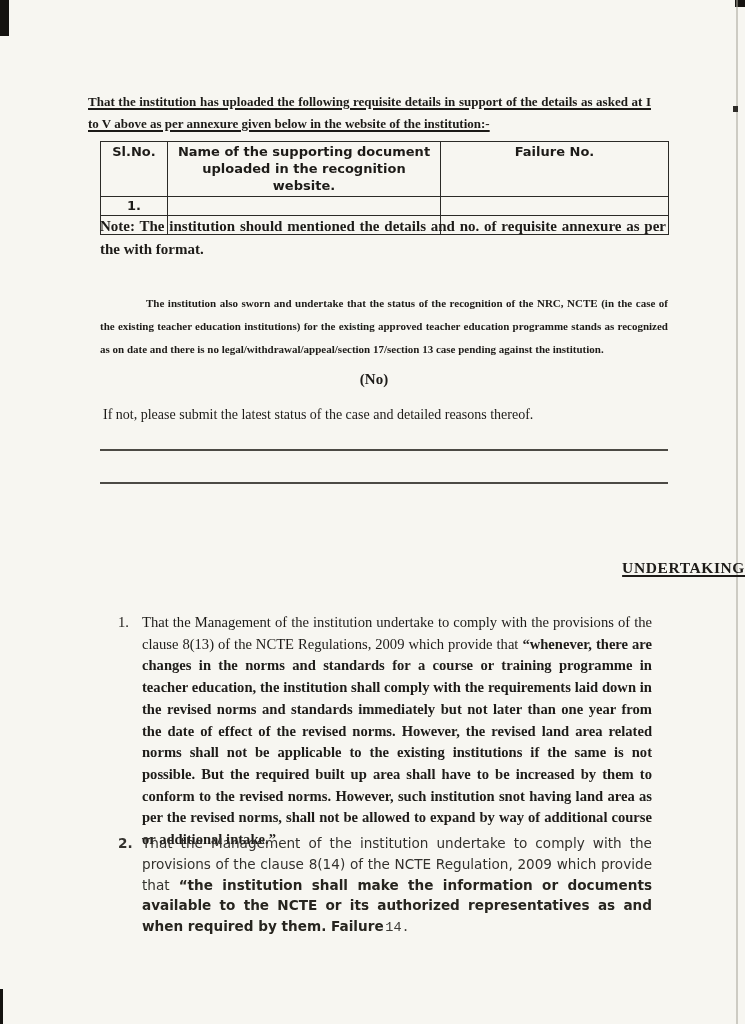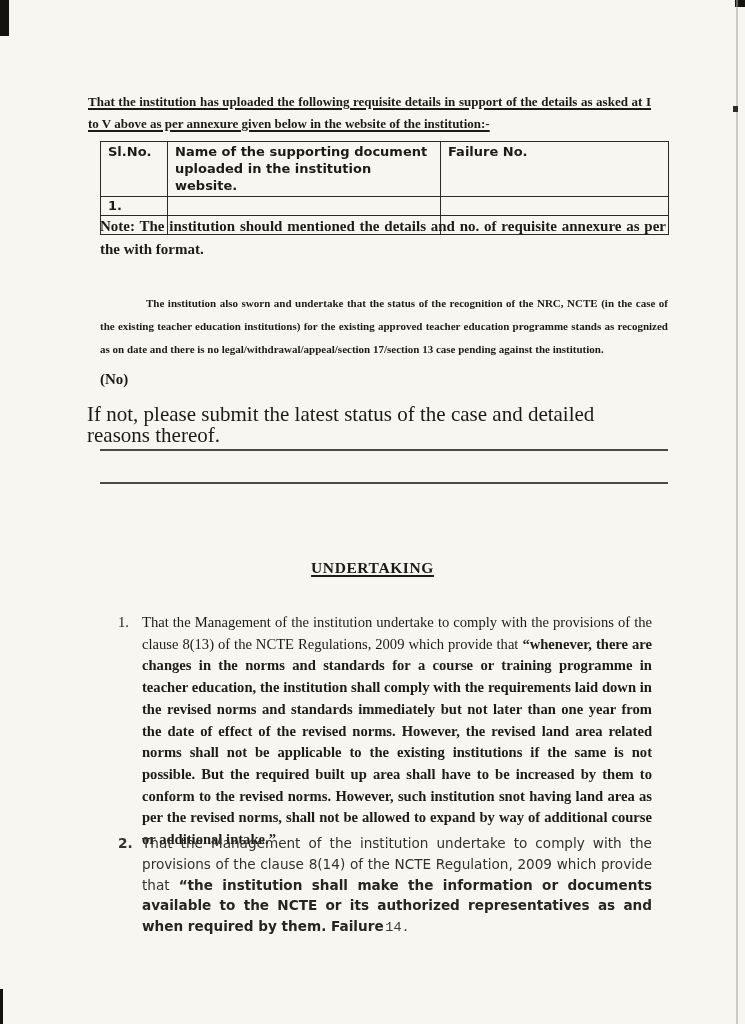--- a/index.html
+++ b/index.html
@@ -34,21 +34,21 @@
   
   .doc-table {
     left: 100px; top: 141px; width: 568px;
     border-collapse: collapse;
     table-layout: fixed;
   }
   .doc-table td, .doc-table th {
     border: 1.8px solid #2b2a27;
     padding: 1px 7px 2px 7px;
     vertical-align: top;
-    text-align: left;
+    text-align: center;
   }
   .doc-table th {
     font-family: "DejaVu Sans", sans-serif;
     font-size: 13px; font-weight: bold; line-height: 17px;
   }
   .doc-table td { height: 15px; font-family: "DejaVu Sans", sans-serif; font-size: 13px; font-weight: bold; }
   .col-sl { width: 67px; }
   .col-name { width: 273px; }
   .col-annex { width: 228px; }
 
@@ -57,33 +57,33 @@
     font-size: 15px; font-weight: bold; line-height: 23px; text-align: justify;
   }
 
   .sworn {
     left: 100px; top: 292px; width: 568px;
     font-size: 11px; font-weight: bold; line-height: 23px;
     text-align: justify; text-indent: 46px;
   }
   .no-label {
     left: 100px; top: 371px; width: 548px;
-    font-size: 15px; font-weight: bold; text-align: left;
+    font-size: 15px; font-weight: bold; text-align: center;
   }
   .if-not {
-    left: 87px; top: 404px; width: 560px;
-    font-size: 21px; line-height: 21px;
+    left: 103px; top: 404px; width: 560px;
+    font-size: 14px; line-height: 21px;
   }
   .blank-line { left: 100px; width: 568px; height: 2px; background: #4c4a45; }
   .blank-line-1 { top: 449px; }
   .blank-line-2 { top: 482px; }
 
   .undertaking-title {
     left: 0; top: 559px; width: 745px;
-    text-align: center; font-size: 15.5px; font-weight: bold;
+    text-align: right; font-size: 15.5px; font-weight: bold;
     letter-spacing: .6px;
     text-decoration: underline; text-underline-offset: 2px; text-decoration-thickness: 1.6px;
   }
 
   .list-item { position: absolute; left: 142px; width: 510px; text-align: justify; }
   .list-item .num { position: absolute; left: -24px; top: 0; }
   .item-1 {
     top: 612px;
     font-size: 14.6px; line-height: 21.7px;
     font-family: "Liberation Serif", serif;
@@ -117,21 +117,21 @@
 
 <table class="abs doc-table">
   <colgroup>
     <col class="col-sl">
       <col class="col-name">
       <col class="col-annex">
   </colgroup>
   <tbody>
       <tr>
     <th>Sl.No.</th>
-    <th>Name of the supporting document uploaded in the institution website.</th>
+    <th>Name of the supporting document uploaded in the recognition website.</th>
     <th>Failure No.</th>
   </tr>
   <tr>
     <td>1.</td>
     <td></td>
     <td></td>
   </tr>
   <tr>
     <td></td>
     <td></td>

